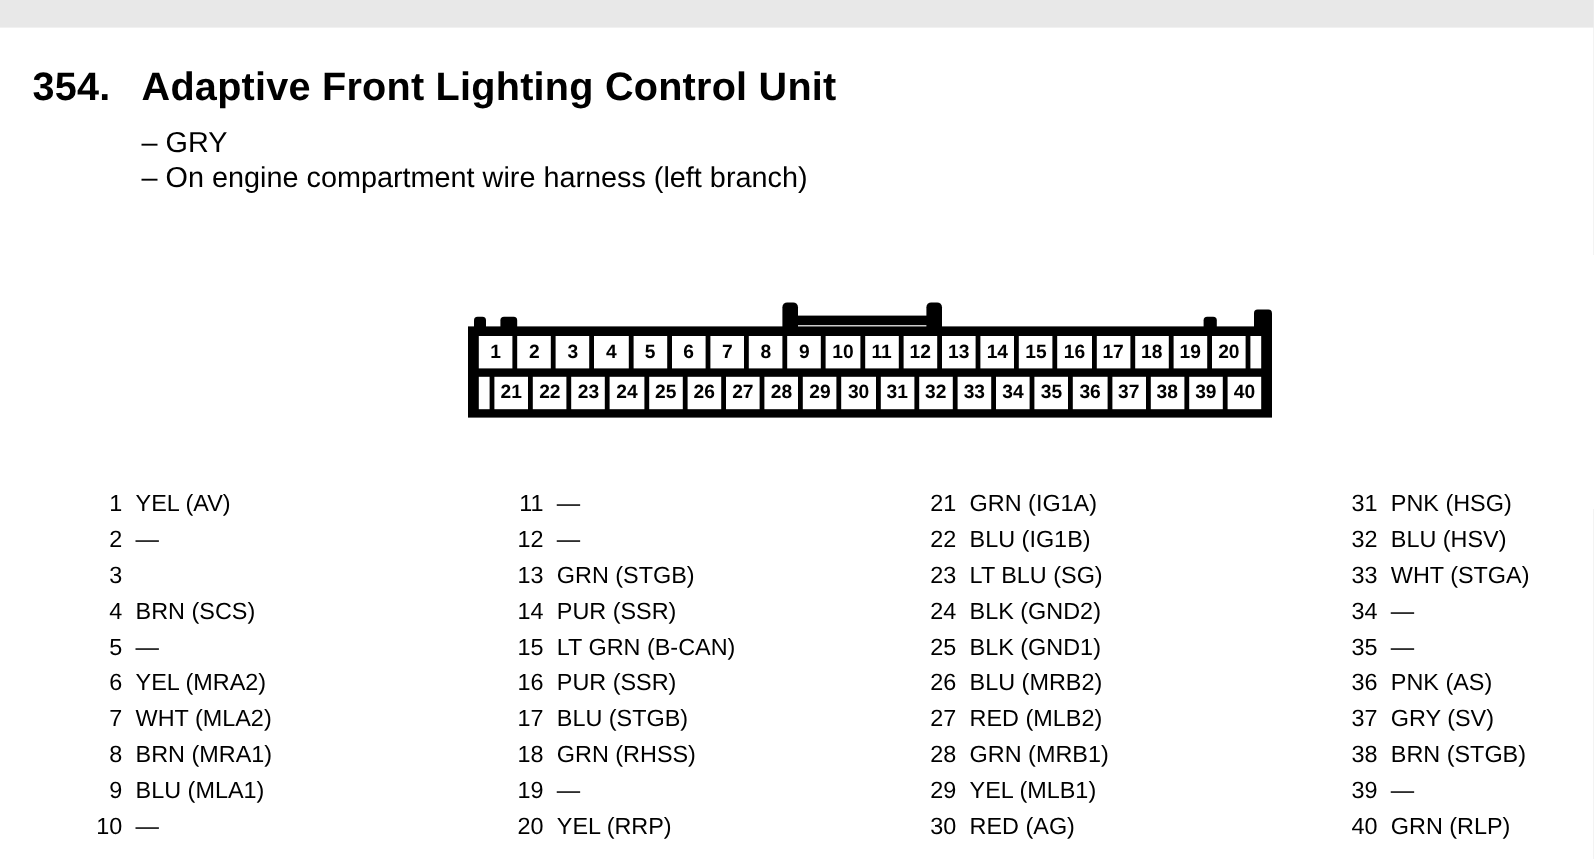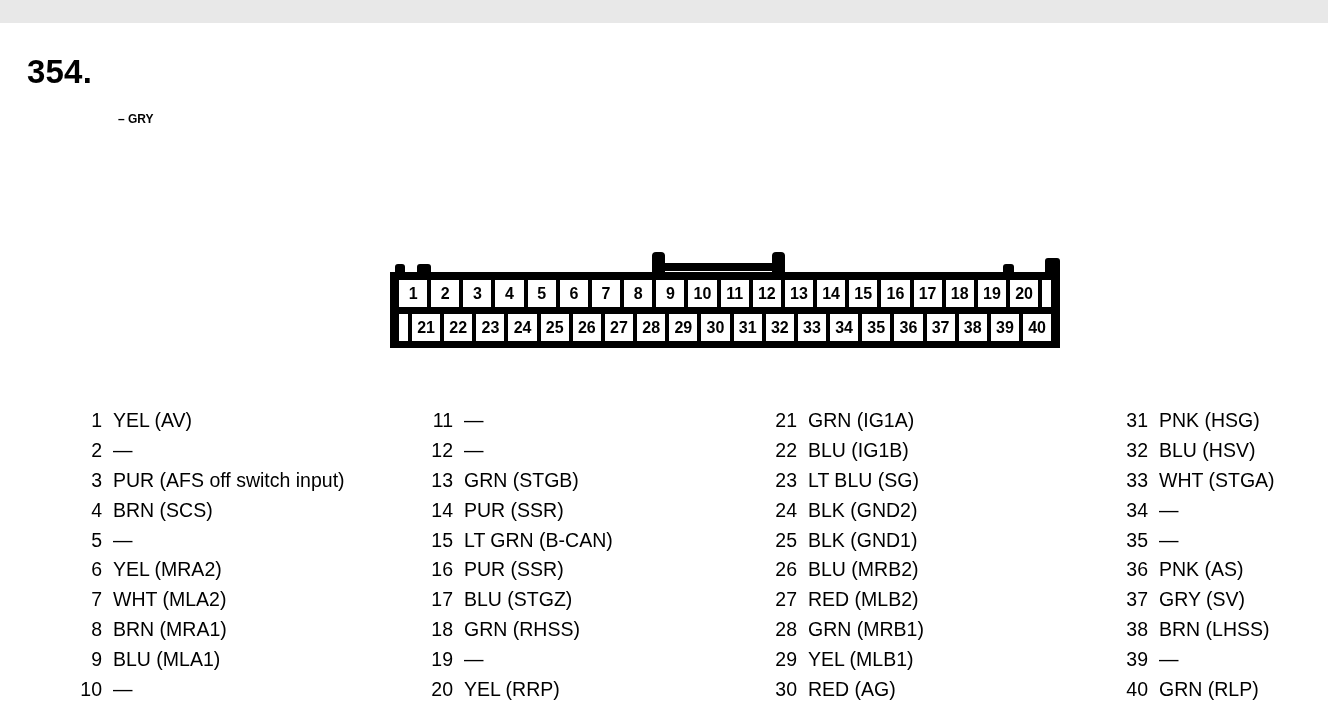--- a/index.html
+++ b/index.html
@@ -15,21 +15,21 @@
   
   .header{
     position:absolute;left:27px;top:30px;
     display:flex;align-items:baseline;
     font-weight:bold;font-size:33px;letter-spacing:0.2px;
   }
   .section-number{width:91px;flex:0 0 auto;}
   
   .notes{
     position:absolute;left:118px;top:82px;
-    font-size:12px;line-height:29px;font-weight:bold;
+    font-size:24px;line-height:29px;
   }
   
   .connector{
     position:absolute;left:390px;top:227px;
     width:670px;height:98px;
   }
   .lock-tab{position:absolute;left:262px;top:0;width:133px;height:32px;}
   .lock-tab .post{
     position:absolute;top:2px;width:13px;height:30px;
     background:#000;border-radius:4px 4px 0 0;
@@ -77,27 +77,29 @@
     flex:0 0 46px;width:46px;text-align:right;margin-right:11px;
   }
 </style>
 </head>
 <body>
 
 <div class="page">
 
   <div class="header">
     <span class="section-number">354.</span>
+    <span class="title-text">Adaptive Front Lighting Control Unit</span>
   </div>
 
   <div class="notes">
 
       <div class="note-line">– GRY</div>
 
 
+      <div class="note-line">– On engine compartment wire harness (left branch)</div>
     </div>
 
   <div class="connector">
     <div class="lock-tab">
       <div class="post left"></div>
       <div class="bar"></div>
       <div class="post right"></div>
     </div>
     <div class="bump b1"></div>
     <div class="bump b2"></div>
@@ -203,21 +205,20 @@
         <span class="pin-label">YEL (AV)</span>
       </div>
 
       <div class="pin-line">
         <span class="pin-num">2</span>
         <span class="pin-label">—</span>
       </div>
 
       <div class="pin-line">
         <span class="pin-num">3</span>
-        <span class="pin-label">PUR (AFS off switch input)</span>
       </div>
 
       <div class="pin-line">
         <span class="pin-num">4</span>
         <span class="pin-label">BRN (SCS)</span>
       </div>
 
       <div class="pin-line">
         <span class="pin-num">5</span>
         <span class="pin-label">—</span>
@@ -275,21 +276,21 @@
         <span class="pin-label">LT GRN (B-CAN)</span>
       </div>
 
       <div class="pin-line">
         <span class="pin-num">16</span>
         <span class="pin-label">PUR (SSR)</span>
       </div>
 
       <div class="pin-line">
         <span class="pin-num">17</span>
-        <span class="pin-label">BLU (STGZ)</span>
+        <span class="pin-label">BLU (STGB)</span>
       </div>
 
       <div class="pin-line">
         <span class="pin-num">18</span>
         <span class="pin-label">GRN (RHSS)</span>
       </div>
 
       <div class="pin-line">
         <span class="pin-num">19</span>
         <span class="pin-label">—</span>
@@ -384,21 +385,21 @@
         <span class="pin-label">PNK (AS)</span>
       </div>
 
       <div class="pin-line">
         <span class="pin-num">37</span>
         <span class="pin-label">GRY (SV)</span>
       </div>
 
       <div class="pin-line">
         <span class="pin-num">38</span>
-        <span class="pin-label">BRN (LHSS)</span>
+        <span class="pin-label">BRN (STGB)</span>
       </div>
 
       <div class="pin-line">
         <span class="pin-num">39</span>
         <span class="pin-label">—</span>
       </div>
 
       <div class="pin-line">
         <span class="pin-num">40</span>
         <span class="pin-label">GRN (RLP)</span>

